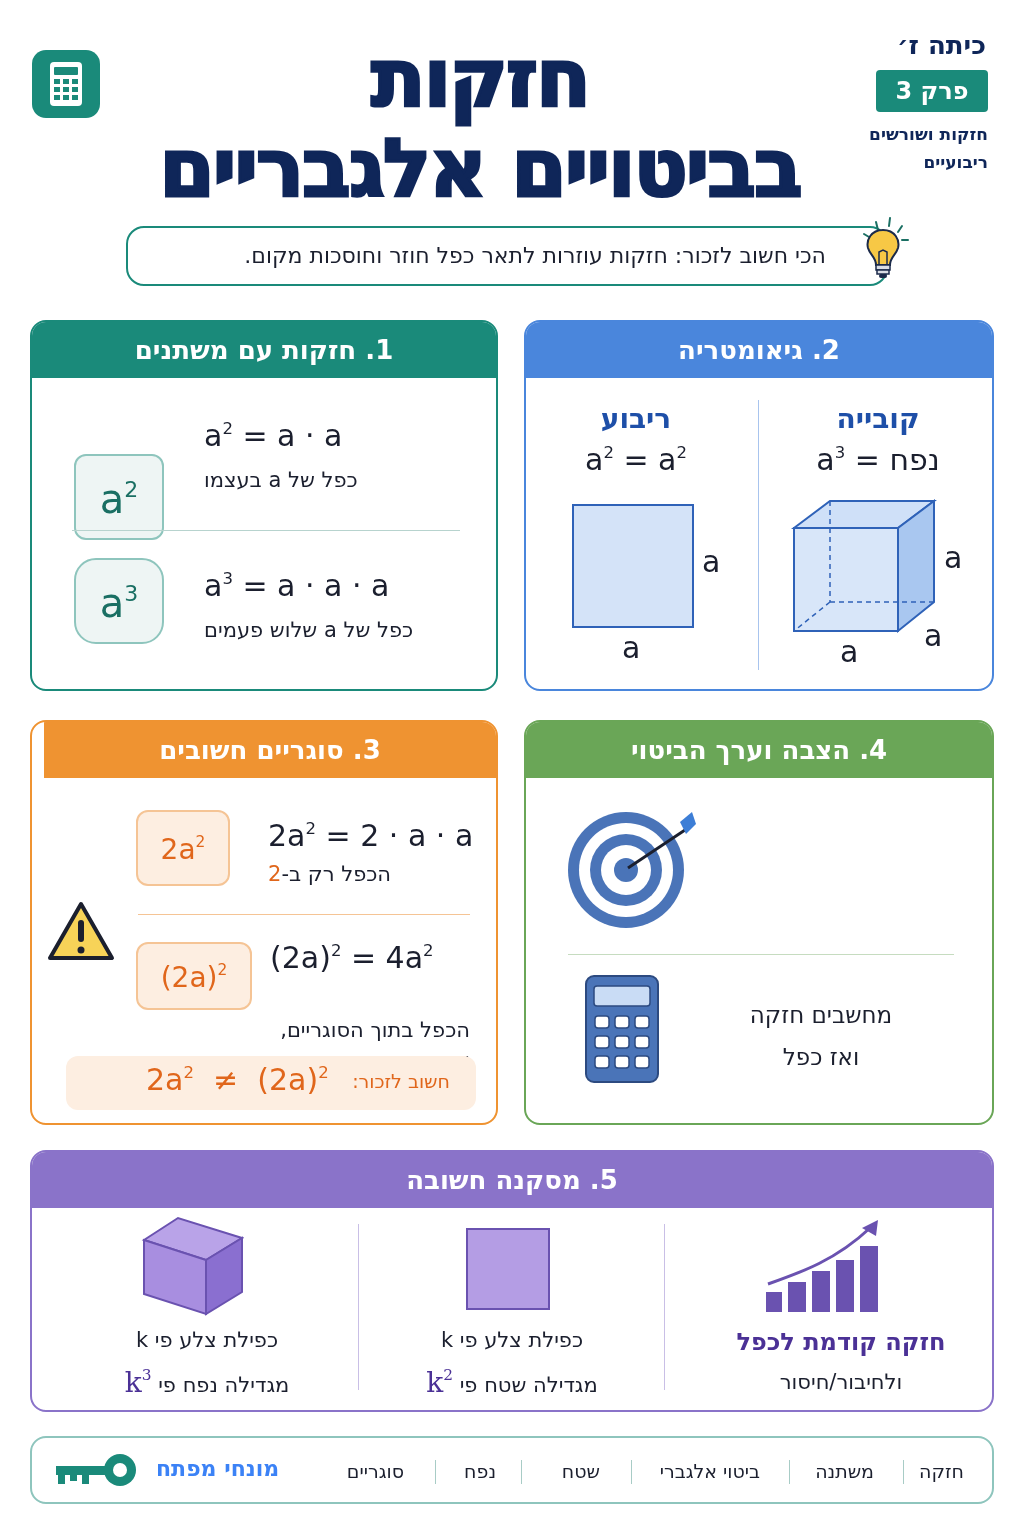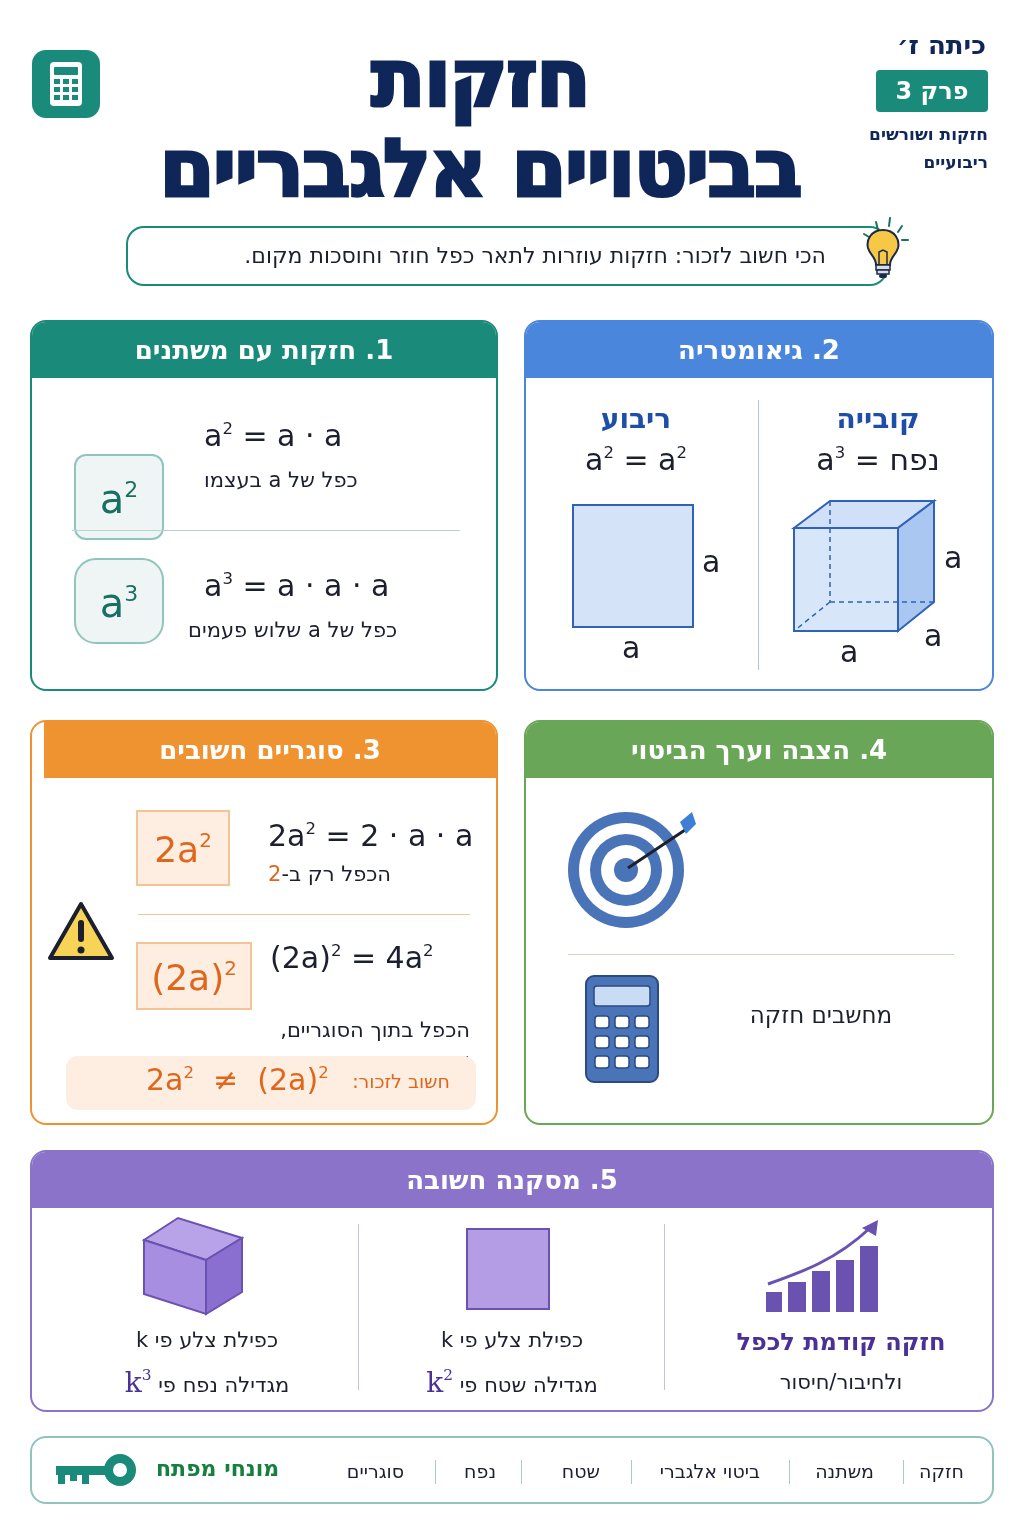--- a/index.html
+++ b/index.html
@@ -38,22 +38,22 @@
   #card1 .card-head { background: #1a8a7a; }
   .pow-box { width: 90px; height: 86px; border: 2px solid #8ec5bd; background: #eef5f4; border-radius: 12px;
     color: #1a6f63; font-size: 40px; text-align: center; line-height: 86px; }
 
   #card2 { left: 524px; top: 320px; width: 470px; height: 371px; border: 2px solid #4a86dc; }
   #card2 .card-head { background: #4a86dc; }
   .geo-title { font-size: 28px; font-weight: bold; color: #1e4fa8; text-align: center; }
 
   #card3 { left: 30px; top: 720px; width: 468px; height: 405px; border: 2px solid #ef9331; padding-left: 12px; }
   #card3 .card-head { background: #ef9331; }
-  .orange-box { border: 2px solid #f5c495; background: #fdeee1; border-radius: 0; color: #e0661b;
-    font-size: 36px; text-align: center; }
+  .orange-box { border: 2px solid #f5c495; background: #fdeee1; border-radius: 12px; color: #e0661b;
+    font-size: 28px; text-align: center; }
   #reminder { left: 34px; top: 334px; width: 410px; height: 54px; background: #fdeee1; border-radius: 12px; }
 
   #card4 { left: 524px; top: 720px; width: 470px; height: 405px; border: 2px solid #6aa657; }
   #card4 .card-head { background: #6aa657; }
 
   #card5 { left: 30px; top: 1150px; width: 964px; height: 262px; border: 2px solid #8a73c9; }
   #card5 .card-head { background: #8a73c9; }
 
   #terms-bar { left: 30px; top: 1436px; width: 964px; height: 68px; border: 2px solid #8ec5bd; border-radius: 16px; }
   .term { font-size: 19px; color: #1b1f2e; }
@@ -121,21 +121,21 @@
 
   <div class="abs" style="left:40px; top:208px; width:388px; height:1px; background:#b7d3ce;"></div>
 
   <div class="abs pow-box ltr" style="left:42px; top:236px;border-radius:22px;">
     <span>a</span><sup>3</sup>
   </div>
   <div class="abs math ltr" style="left:172px; top:246px;">
     <span>a</span><sup>3</sup>
     <span>= a · a · a</span>
   </div>
-  <div class="abs heb rtl" style="left:156px; top:296px; width:240px; text-align:left;">כפל של a שלוש פעמים</div>
+  <div class="abs heb rtl" style="left:172px; top:296px; width:240px; text-align:left;">כפל של a שלוש פעמים</div>
 </div>
 
 <div id="card2" class="abs card">
   <div class="card-head rtl">2. גיאומטריה</div>
 
   <div class="abs" style="left:232px; top:78px; width:1px; height:270px; background:#a8c4ee;"></div>
 
   <div class="abs geo-title rtl" style="left:20px; top:80px; width:180px;">ריבוע</div>
   <div class="abs math ltr" style="left:20px; top:120px; width:180px; text-align:center;">
     <span>a</span><sup>2</sup><span> = </span><span>a</span><sup>2</sup>
@@ -231,20 +231,21 @@
       <rect x="11" y="62" width="14" height="12" rx="3"></rect>
         <rect x="31" y="62" width="14" height="12" rx="3"></rect>
         <rect x="51" y="62" width="14" height="12" rx="3"></rect>
       <rect x="11" y="82" width="14" height="12" rx="3"></rect>
         <rect x="31" y="82" width="14" height="12" rx="3"></rect>
         <rect x="51" y="82" width="14" height="12" rx="3"></rect>
     </g>
   </svg>
   <div class="abs heb rtl" style="left:180px; top:272px; width:230px; text-align:center; font-size:23px; line-height:42px;">
     <div>מחשבים חזקה</div>
+    <div>ואז כפל</div>
   </div>
 </div>
 
 <div id="card5" class="abs card">
   <div class="card-head rtl">5. מסקנה חשובה</div>
 
   <div class="abs" style="left:326px; top:72px; width:1px; height:166px; background:#c9bfe6;"></div>
   <div class="abs" style="left:632px; top:72px; width:1px; height:166px; background:#c9bfe6;"></div>
 
   <svg class="abs" style="left:730px; top:64px;" width="124" height="98" viewBox="0 0 124 98">
@@ -282,21 +283,21 @@
 
 <div id="terms-bar" class="abs">
   <svg class="abs" style="left:20px; top:14px;" width="88" height="40" viewBox="0 0 88 40">
     <circle cx="68" cy="18" r="16" fill="#1a8a7a"></circle>
     <circle cx="68" cy="18" r="7" fill="#fff"></circle>
     <rect x="4" y="14" width="52" height="9" fill="#1a8a7a"></rect>
     <rect x="6" y="20" width="7" height="12" fill="#1a8a7a"></rect>
     <rect x="18" y="20" width="7" height="9" fill="#1a8a7a"></rect>
     <rect x="30" y="20" width="7" height="12" fill="#1a8a7a"></rect>
   </svg>
-  <div class="abs rtl" style="left:124px; top:18px; font-size:22px; font-weight:bold; color:#15803d;">מונחי מפתח</div>
+  <div class="abs rtl" style="left:124px; top:18px; font-size:22px; font-weight:bold; color:#3b82f6;">מונחי מפתח</div>
 
   <div class="abs term rtl" style="right:28px; top:22px;">חזקה</div>
   <div class="abs sep" style="right:88px;"></div>
   <div class="abs term rtl" style="right:118px; top:22px;">משתנה</div>
   <div class="abs sep" style="right:202px;"></div>
   <div class="abs term rtl" style="right:232px; top:22px;">ביטוי אלגברי</div>
   <div class="abs sep" style="right:360px;"></div>
   <div class="abs term rtl" style="right:392px; top:22px;">שטח</div>
   <div class="abs sep" style="right:470px;"></div>
   <div class="abs term rtl" style="right:496px; top:22px;">נפח</div>

